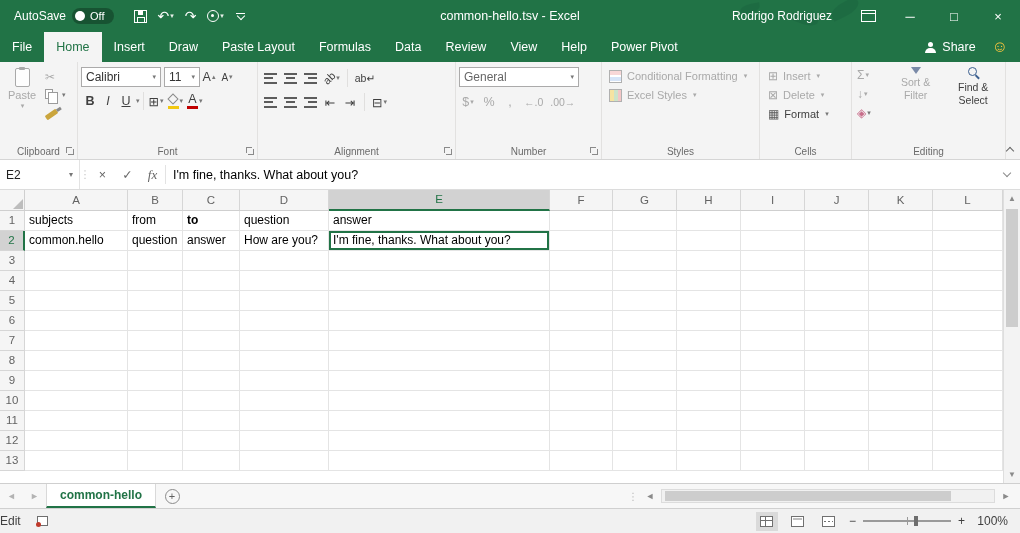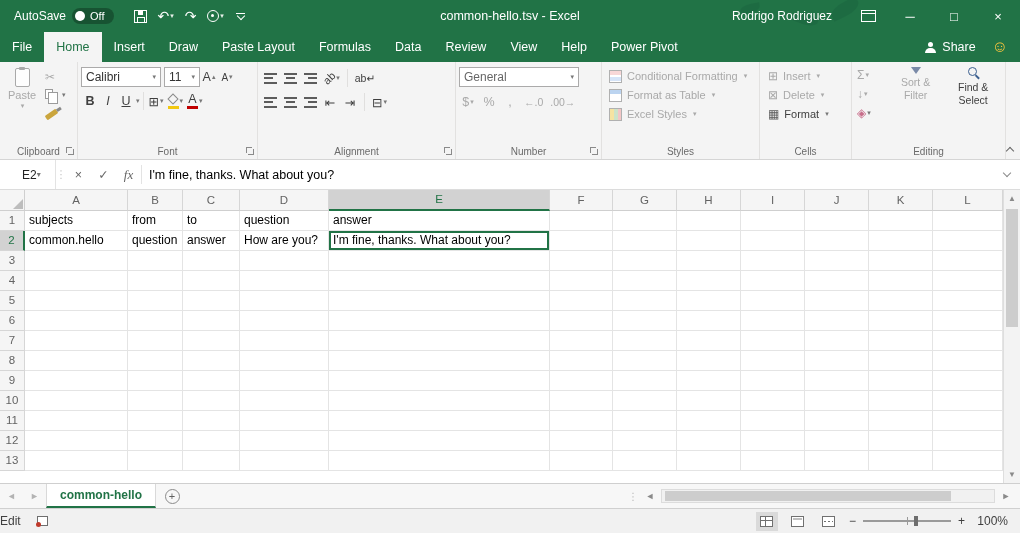--- a/index.html
+++ b/index.html
@@ -114,21 +114,21 @@
 .edbtn{display:flex;align-items:center;font-size:12px;height:17px;color:#3f3f3f;padding-left:2px}
 .clear-ic{color:#c86d8a}
 .big2{width:58px;display:flex;flex-direction:column;align-items:center;font-size:10.5px;line-height:12px;color:#3f3f3f;text-align:left;gap:1px;margin-top:1px}
 .funnel{width:0;height:0;border-left:5px solid transparent;border-right:5px solid transparent;border-top:7px solid #7a8aa8;margin-bottom:1px}
 .magfind{color:#3b5f8f;margin-bottom:2px}
 .collapse{position:absolute;right:5px;bottom:6px;width:10px;height:8px}
 .collapse::before{content:"";position:absolute;left:2px;top:3px;width:5px;height:5px;border-left:1.5px solid #666;border-top:1.5px solid #666;transform:rotate(45deg)}
 
 
 .fbar{flex:0 0 30px;background:#fff;border-bottom:1px solid #dcdcdc;display:flex;align-items:stretch;font-size:12px}
-.namebox{width:56px;border-right:1px solid #e3e3e3;display:flex;align-items:center;justify-content:space-between;padding:0 22px;color:#222}
+.namebox{width:80px;border-right:1px solid #e3e3e3;display:flex;align-items:center;justify-content:space-between;padding:0 6px;color:#222}
 .nbcar{font-size:8px;color:#777}
 .fbdots{width:10px;display:flex;align-items:center;justify-content:center;color:#c8c8c8;font-size:11px}
 .fbtn{width:25px;display:flex;align-items:center;justify-content:center;color:#666;font-size:12.5px}
 .fx{font-style:italic;font-family:"Liberation Serif",serif;font-size:13px}
 .fbsep{width:1px;background:#e3e3e3;margin:5px 0}
 .fbinput{flex:1;display:flex;align-items:center;padding-left:7px;color:#000;font-size:12.5px}
 .fbexp{width:26px;display:flex;align-items:center;justify-content:center}
 .chevd{width:6px;height:6px;border-right:1.5px solid #8a8a8a;border-bottom:1.5px solid #8a8a8a;transform:rotate(45deg);margin-top:-3px}
 
 
@@ -386,25 +386,20 @@
       <span class="launch"></span>
     </div>
 
     <div class="rg g-sty">
       <div class="styrow dim">
         <span class="cfic"></span>
         <span>Conditional Formatting</span>
         <span class="car">▾</span>
       </div>
       <div class="styrow dim">
-        <span class="ftic"></span>
-        <span>Format as Table</span>
-        <span class="car">▾</span>
-      </div>
-      <div class="styrow dim">
         <span class="csic"></span>
         <span>Excel Styles</span>
         <span class="car">▾</span>
       </div>
       <span class="rgl">Styles</span>
     </div>
 
     <div class="rg g-cells">
       <div class="cellrow dim">
         <span class="ins">⊞</span>
@@ -485,21 +480,21 @@
         <div class="colh" style="width: 64px;">I</div>
         <div class="colh" style="width: 64px;">J</div>
         <div class="colh" style="width: 64px;">K</div>
         <div class="colh" style="width: 70px;">L</div>
       </div>
     <div>
         <div class="gridrow">
           <div class="rowh">1</div>
           <div class="cell" style="width: 103px;">subjects</div>
           <div class="cell" style="width: 55px;">from</div>
-          <div class="cell" style="width: 57px;">to</div>
+          <div class="cell" style="width: 57px; font-weight: bold;">to</div>
           <div class="cell" style="width: 89px;">question</div>
           <div class="cell" style="width: 221px;">answer</div>
           <div class="cell" style="width: 63px;"></div>
           <div class="cell" style="width: 64px;"></div>
           <div class="cell" style="width: 64px;"></div>
           <div class="cell" style="width: 64px;"></div>
           <div class="cell" style="width: 64px;"></div>
           <div class="cell" style="width: 64px;"></div>
           <div class="cell" style="width: 70px;"></div>
         </div>

